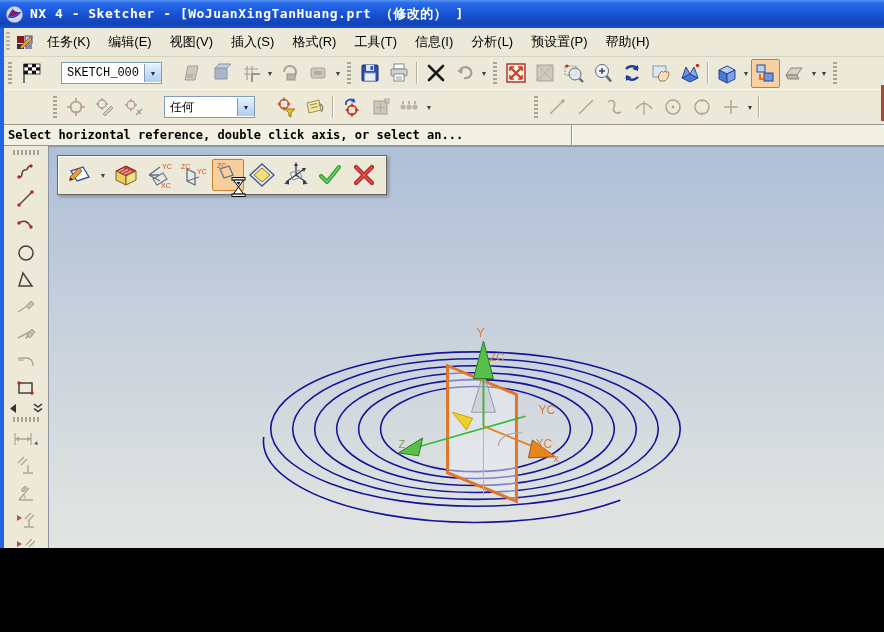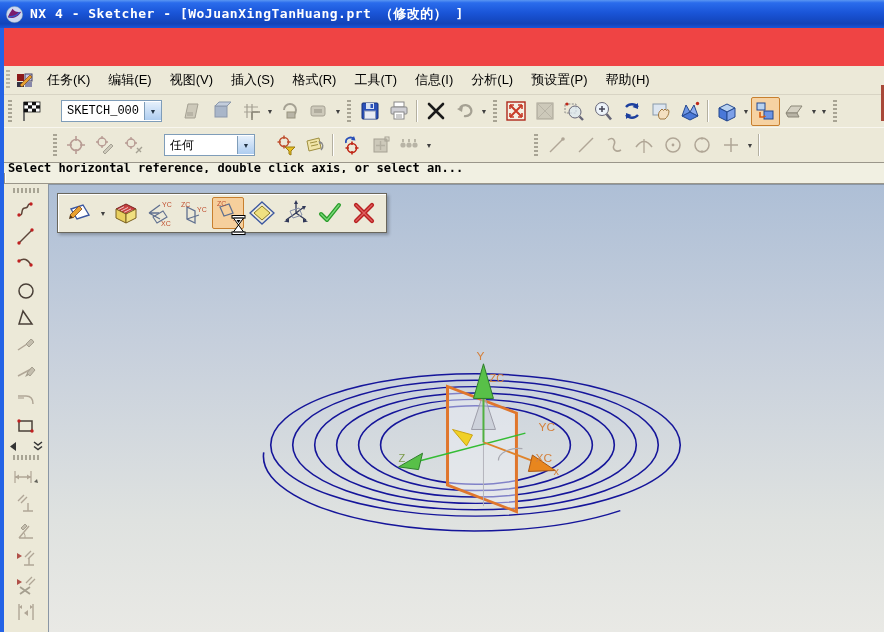--- a/index.html
+++ b/index.html
@@ -1,46 +1,46 @@
 <!DOCTYPE html>
 <html><head>
 <meta charset="utf-8">
 <style>
   html,body{margin:0;padding:0;background:#000;}
-  .app{position:relative;width:884px;height:632px;overflow:hidden;background:#ef4444;
+  .app{position:relative;width:884px;height:548px;overflow:hidden;background:#eab308;
        font-family:"Liberation Sans",sans-serif;font-size:12px;color:#000;}
   
   .titlebar{height:28px;display:flex;align-items:center;gap:6px;padding-left:5px;
     background:linear-gradient(180deg,#5a96f2 0%,#2a6cec 10%,#1a55d8 45%,#1243b8 85%,#1a55d8 100%);
     color:#fff;font:bold 13px "DejaVu Sans Mono","Liberation Mono",monospace;letter-spacing:.5px;}
   .nxlogo{width:19px;height:19px;flex:0 0 auto;}
   
   .below{position:relative;border-left:4px solid #2463e6;height:604px;display:flex;flex-direction:column;}
   
-  .menubar{height:28px;display:flex;align-items:center;background:#ece9d8;border-bottom:1px solid #d8d4c4;margin-top:38px;}
+  .menubar{height:28px;display:flex;align-items:center;background:#ece9d8;border-bottom:1px solid #d8d4c4;}
   .menu-item{padding:4px 9px;font-size:13px;cursor:default;}
   .hgriplet{width:4px;height:20px;margin:0 2px;background:repeating-linear-gradient(180deg,#b8b4a4 0 2px,transparent 2px 4px);}
   .mico{width:18px;height:18px;margin:0 4px;}
   
   .toolbar{display:flex;align-items:center;background:#ece9d8;}
   .tb1{height:32px;}
   .tb2{height:34px;border-top:1px solid #f8f6ee;padding-left:45px;}
   .vgrip{width:4px;height:22px;margin:0 4px;background:repeating-linear-gradient(180deg,#a8a494 0 2px,transparent 2px 4px);}
   .vsep{width:1px;height:22px;background:#b4b0a0;border-right:1px solid #fff;margin:0 3px;}
   .tbtn{width:27px;height:27px;display:flex;align-items:center;justify-content:center;flex:0 0 auto;border:1px solid transparent;}
   .tbtn.hl{background:#f6d2a2;border:1px solid #c87f2e;border-radius:2px;}
   .caret{width:10px;text-align:center;font-size:7px;color:#404040;flex:0 0 auto;}
   .combo{display:flex;align-items:center;height:20px;background:#fff;border:1px solid #7f9db9;margin:0 16px;}
   .combo .cval{padding:0 5px;font-size:12px;white-space:nowrap;}
   .combo .cbtn{width:16px;height:18px;border-left:1px solid #7f9db9;display:flex;align-items:center;justify-content:center;
     background:linear-gradient(#e6f0fb,#aecdf0);font-size:7px;color:#234;}
   .sketchcombo .cval{min-width:62px;font-family:"Liberation Mono",monospace;font-size:12px;}
   .anycombo .cval{min-width:62px;}
   
-  .promptbar{height:20px;display:flex;align-items:flex-start;background:#f1f0e2;border-top:1px solid #9a968a;border-bottom:1px solid #9a968a;flex-direction:column;}
+  .promptbar{height:20px;display:flex;align-items:flex-start;background:#f1f0e2;border-top:1px solid #9a968a;border-bottom:1px solid #9a968a;}
   .prompt-field{width:563px;height:100%;display:flex;align-items:center;padding-left:4px;
     font:bold 12px "DejaVu Sans Mono","Liberation Mono",monospace;white-space:nowrap;overflow:hidden;}
   .prompt-div{width:1px;height:100%;background:#9a968a;border-right:1px solid #fff;}
   .status-field{flex:1;height:100%;}
   
   .main{flex:1;display:flex;position:relative;overflow:hidden;}
   .sidebar{width:44px;background:#ece9d8;display:flex;flex-direction:column;align-items:center;overflow:hidden;padding-top:2px;}
   .hgrip{width:26px;height:5px;margin:2px 0 3px 0;background:repeating-linear-gradient(90deg,#a8a494 0 2px,transparent 2px 4px);}
   .sbtn{width:30px;height:27px;display:flex;align-items:center;justify-content:center;flex:0 0 auto;}
   .arrow-row{width:34px;display:flex;justify-content:space-between;align-items:center;margin:2px 0;}

